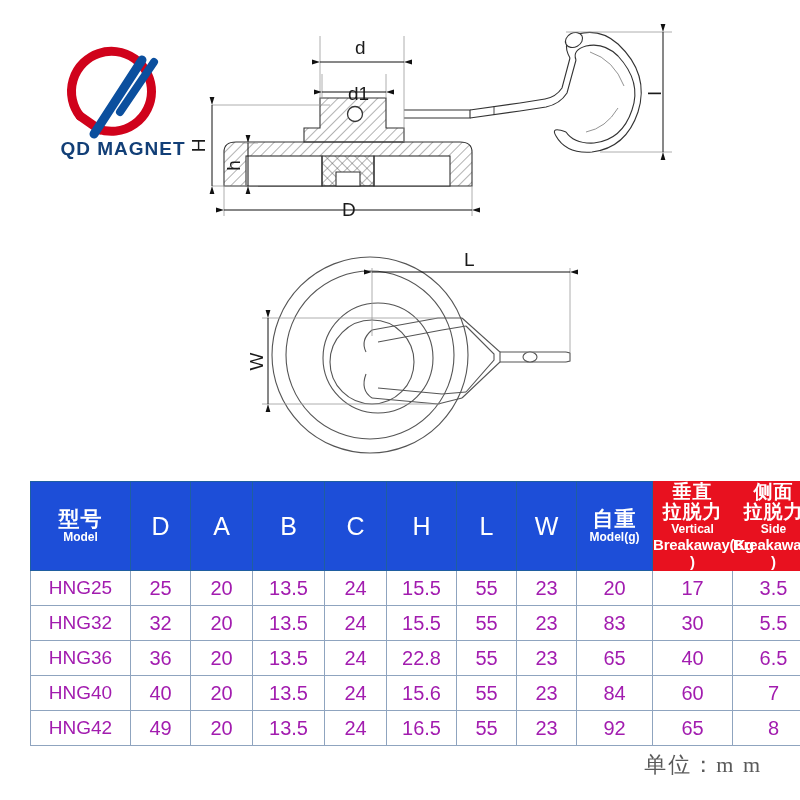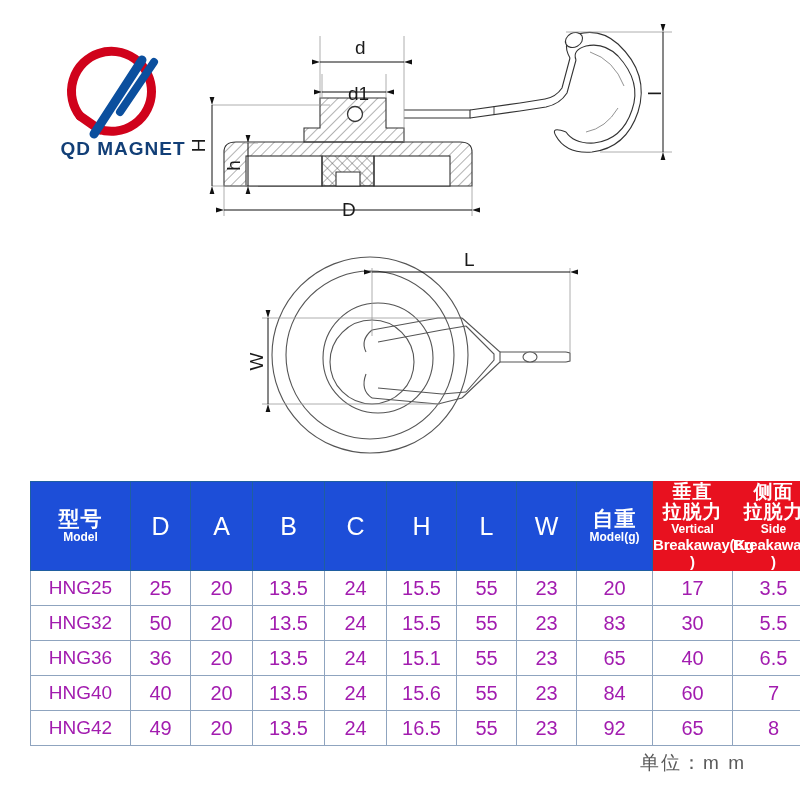--- a/index.html
+++ b/index.html
@@ -72,24 +72,24 @@
     height:34px;
     font-size:20px;
     color:#a21caf;
     background:#ffffff;
     font-family:"Liberation Sans",sans-serif;
   }
   .spec-table tbody td.model{font-size:19px;}
 
   
   .unit-note{
-    position:absolute;right:54px;top:750px;
-    font-size:19px;color:#5a5a5a;
+    position:absolute;right:38px;top:750px;
+    font-size:22px;color:#5a5a5a;
     letter-spacing:2px;
-    font-family:Liberation Sans, sans-serif;
+    font-family:Liberation Serif, serif;
   }
 </style>
 </head>
 <body>
 
 <div class="page">
 
   <div class="logo">
     <svg width="140" height="105" viewBox="0 0 140 105">
 
@@ -288,38 +288,38 @@
         <td>24</td>
         <td>15.5</td>
         <td>55</td>
         <td>23</td>
         <td>20</td>
         <td>17</td>
         <td>3.5</td>
       </tr>
       <tr>
         <td class="model">HNG32</td>
-        <td>50</td>
+        <td>32</td>
         <td>20</td>
         <td>13.5</td>
         <td>24</td>
         <td>15.5</td>
         <td>55</td>
         <td>23</td>
         <td>83</td>
         <td>30</td>
         <td>5.5</td>
       </tr>
       <tr>
         <td class="model">HNG36</td>
         <td>36</td>
         <td>20</td>
         <td>13.5</td>
         <td>24</td>
-        <td>15.1</td>
+        <td>22.8</td>
         <td>55</td>
         <td>23</td>
         <td>65</td>
         <td>40</td>
         <td>6.5</td>
       </tr>
       <tr>
         <td class="model">HNG40</td>
         <td>40</td>
         <td>20</td>

